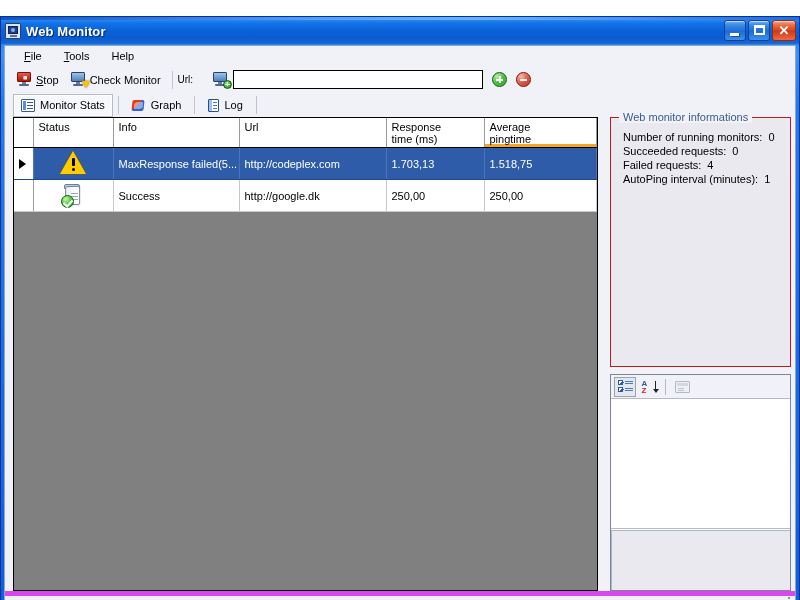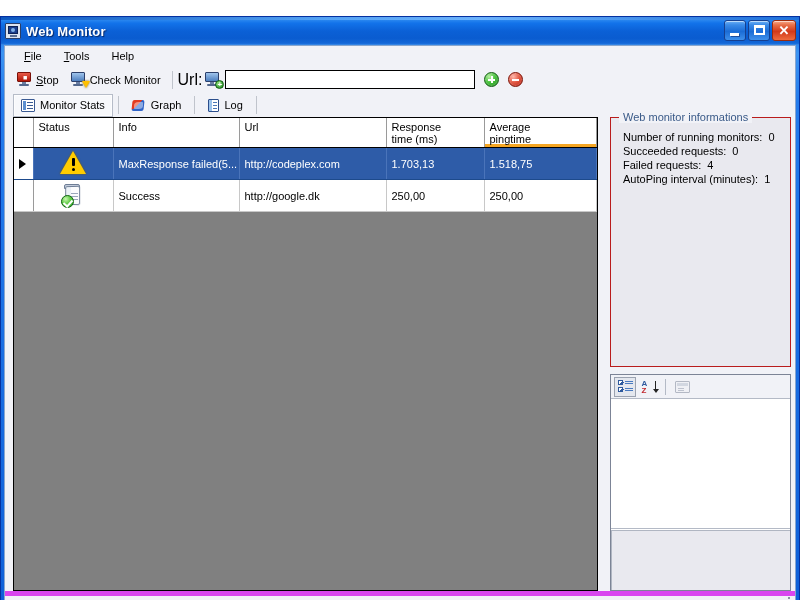--- a/index.html
+++ b/index.html
@@ -151,21 +151,21 @@
     border: 1px solid transparent;
     white-space: nowrap;
   }
   .tbi-label { font-size: 11px; }
   .tbi-label u { text-decoration: underline; }
   .tb-sep {
     width: 1px; height: 18px;
     background: #C0C4CC;
     margin: 0 5px;
   }
-  .lbl-url { font-size: 16px; margin-right: 3px; }
+  .lbl-url { font-size: 10px; margin-right: 20px; }
 
   
   .ico-monitor {
     width: 16px; height: 15px; position: relative; flex: none;
   }
   .ico-monitor .m-screen {
     position: absolute; left: 0; top: 0; width: 14px; height: 10px;
     box-sizing: border-box; border: 1px solid #2B3F6B; border-radius: 1px;
     background: linear-gradient(to bottom, #9FC4EC, #4D7FC0);
   }

